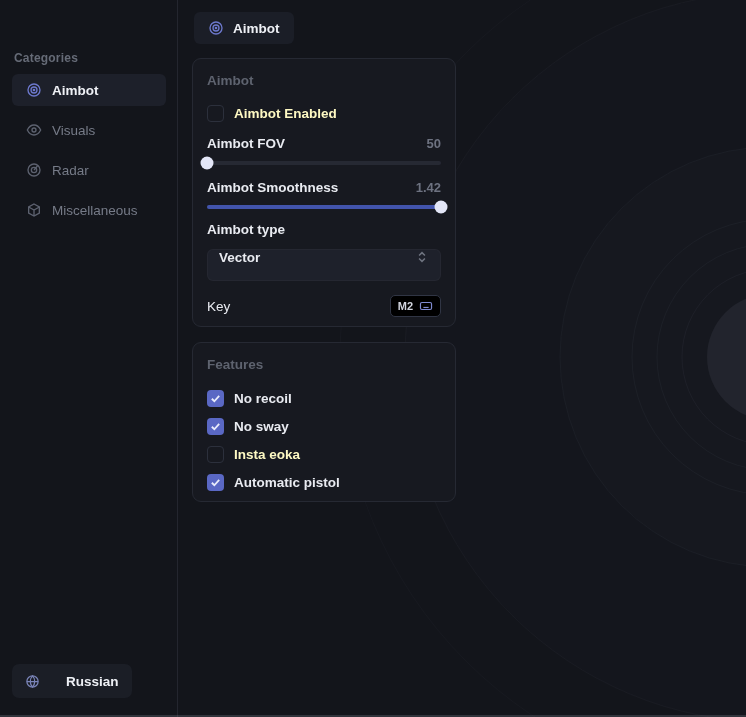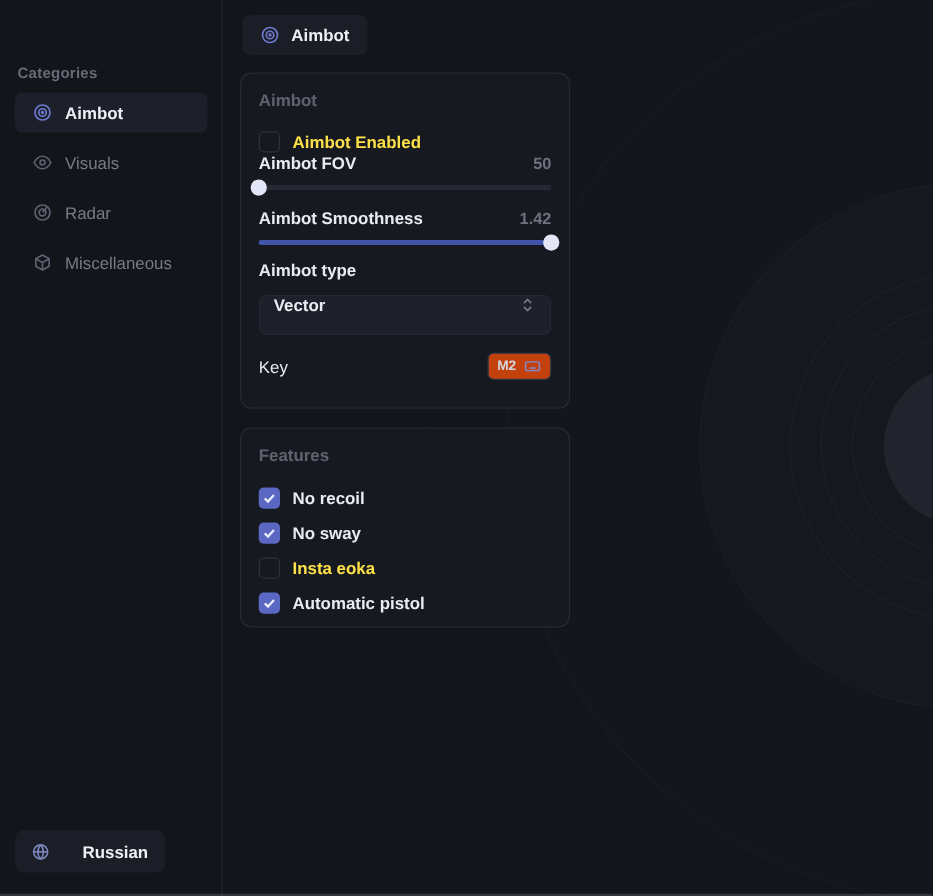--- a/index.html
+++ b/index.html
@@ -64,21 +64,21 @@
   
   .cb-row { display:flex; align-items:center; gap:10px; height:18px; }
   .cb {
     width:17px; height:17px; border-radius:4px; flex:0 0 auto; cursor:pointer;
     display:flex; align-items:center; justify-content:center;
   }
   .cb.off { border:1.5px solid #2c303c; background:transparent; }
   .cb.on  { background:#5a68c4; }
   .cb.on svg { width:11px; height:11px; color:#e9ecfb; }
   .cb-row .lbl { font-size:13.5px; font-weight:600; color:#e9ebf1; }
-  .cb-row.muted .lbl { color:#fde047; }
+  .cb-row.muted .lbl { color:#fef9c3; }
 
   
   .ctl-head { display:flex; align-items:center; justify-content:space-between; height:17px; }
   .ctl-head .lbl { font-size:13.5px; font-weight:700; color:#e9ebf1; }
   .ctl-head .val { font-size:13px; font-weight:700; color:#6d7280; }
   .slider-row { position:relative; height:13px; cursor:pointer; }
   .slider-track {
     position:absolute; left:0; right:0; top:50%; transform:translateY(-50%);
     height:4px; border-radius:2px; background:#262933;
   }
@@ -95,27 +95,27 @@
     display:flex; align-items:flex-start; justify-content:space-between;
     padding:0 11px; cursor:pointer;
   }
   .select-box .sel-val { font-size:13.5px; font-weight:600; color:#e9ebf1; }
   .select-box .ico { width:14px; height:14px; color:#6f7480; display:flex; }
 
   .key-row { display:flex; align-items:center; justify-content:space-between; height:22px; }
   .key-row .lbl { font-size:13.5px; font-weight:400; color:#e9ebf1; }
   .key-badge {
     display:flex; align-items:center; gap:6px; height:22px; padding:0 7px;
-    background:#c2410c; border:1px solid #303544; border-radius:5px; cursor:pointer;
+    background:#000000; border:1px solid #303544; border-radius:5px; cursor:pointer;
   }
   .key-badge .kv { font-size:11px; font-weight:700; color:#d3d6e0; }
   .key-badge .ico { width:14px; height:14px; color:#7f8ad1; display:flex; }
 
   
-  .mt14{margin-top:14px}.mt13{}.mt10{margin-top:10px}
+  .mt14{margin-top:14px}.mt13{margin-top:13px}.mt10{margin-top:10px}
   .mt9{margin-top:9px}.mt4{margin-top:4px}.mt15{margin-top:15px}
   .feat-list .cb-row { margin-bottom:10px;text-align:right; }
   .feat-list .cb-row:last-child { margin-bottom:0; }
 
   .bottom-edge {
     position:absolute; left:0; right:0; bottom:0; height:2px;
     background:rgba(160,165,178,0.22); z-index:3;
   }
 </style>
 </head>

